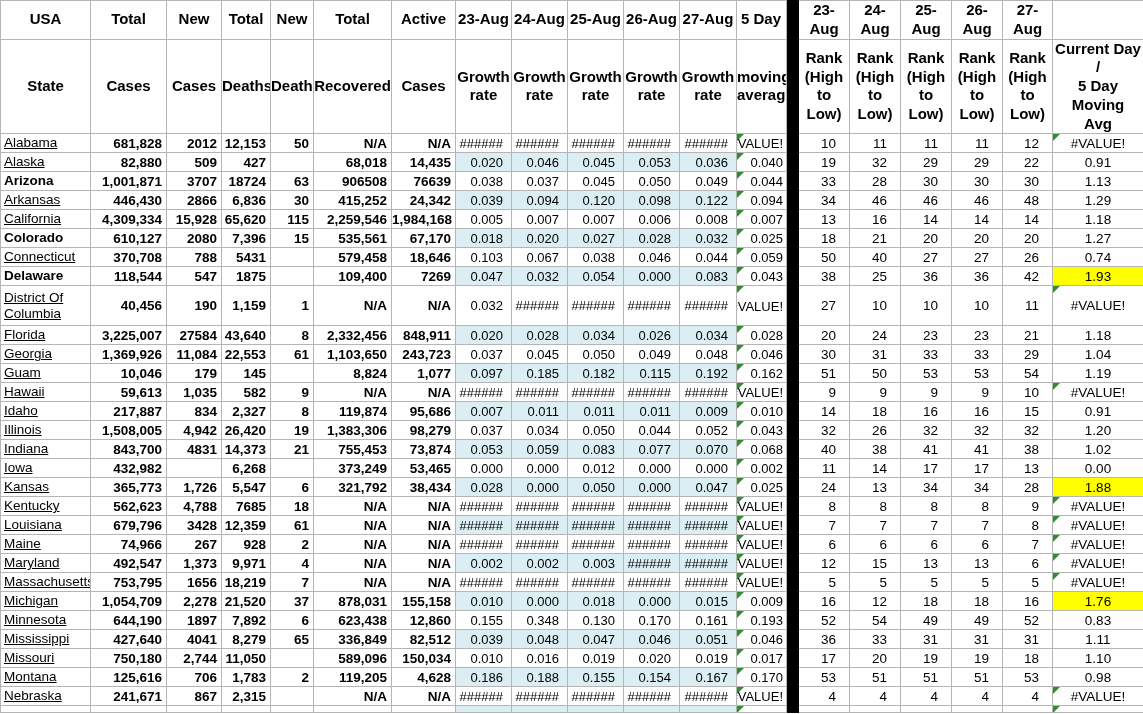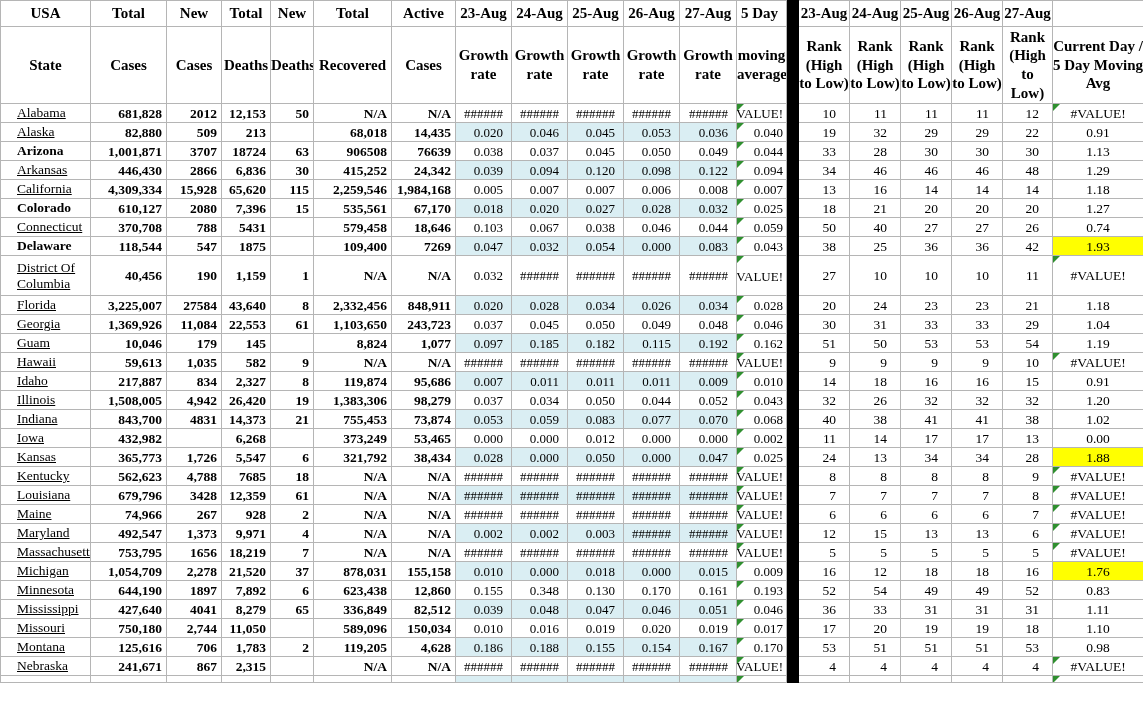--- a/index.html
+++ b/index.html
@@ -4,30 +4,30 @@
 <style>
   :root{
     --grid:#b5b5b5;
     --band:#daeef3;
     --hl:#ffff00;
     --green:#2f8f2f;
   }
   html,body{margin:0;padding:0;background:#fff;}
   .wrap{width:1143px;height:714px;overflow:hidden;background:#fff;
         font-family:"Liberation Sans",sans-serif;color:#000;}
-  table{border-collapse:collapse;table-layout:fixed;width:1143px;font-family:Liberation Serif, serif;}
+  table{border-collapse:collapse;table-layout:fixed;width:1143px;}
   th,td{border:1px solid var(--grid);padding:0;overflow:hidden;box-sizing:border-box;}
   thead th{font-weight:700;text-align:center;vertical-align:middle;
            font-size:15px;line-height:1.25;white-space:pre-line;background:#fff;}
   tr.h1 th{height:26px;}
   tr.h2 th{height:77px;}
   th.left{text-align:left;padding-left:4px;margin-top:28px;}
   td{height:19px;font-size:13.5px;vertical-align:middle;line-height:17px;background:#fff;}
   tr.tall td{height:40px;}
-  td.state{text-align:left;padding-left:16px;text-decoration:underline;
+  td.state{text-align:left;padding-left:3px;text-decoration:underline;
            white-space:pre-line;line-height:16px;font-size:13.5px;}
   td.state.b{font-weight:700;text-decoration:none;}
   td.num{font-weight:700;text-align:right;padding-right:4px;}
   td.g{text-align:right;padding-right:8px;font-size:13px;}
   tbody tr:nth-child(even) td.g{background:var(--band);}
   td.avg{position:relative;font-size:13px;}
   td.avg .val{position:absolute;right:3px;top:50%;transform:translateY(-50%);white-space:nowrap;}
   th.div,td.div{background:#000;border-color:#000;}
   td.r{text-align:right;padding-right:13px;font-size:13.5px;}
   td.cur{text-align:center;font-size:13.5px;position:relative;}
@@ -150,21 +150,21 @@
           <td class="r">11</td>
           <td class="r">11</td>
           <td class="r">11</td>
           <td class="r">12</td>
           <td class="cur"><span class="tri"></span><span>#VALUE!</span></td>
         </tr>
         <tr>
           <td class="state">Alaska</td>
           <td class="num">82,880</td>
           <td class="num">509</td>
-          <td class="num">213</td>
+          <td class="num">427</td>
           <td class="num"></td>
           <td class="num">68,018</td>
           <td class="num">14,435</td>
           <td class="g">0.020</td>
           <td class="g">0.046</td>
           <td class="g">0.045</td>
           <td class="g">0.053</td>
           <td class="g">0.036</td>
           <td class="avg">
             <span class="tri"></span>

